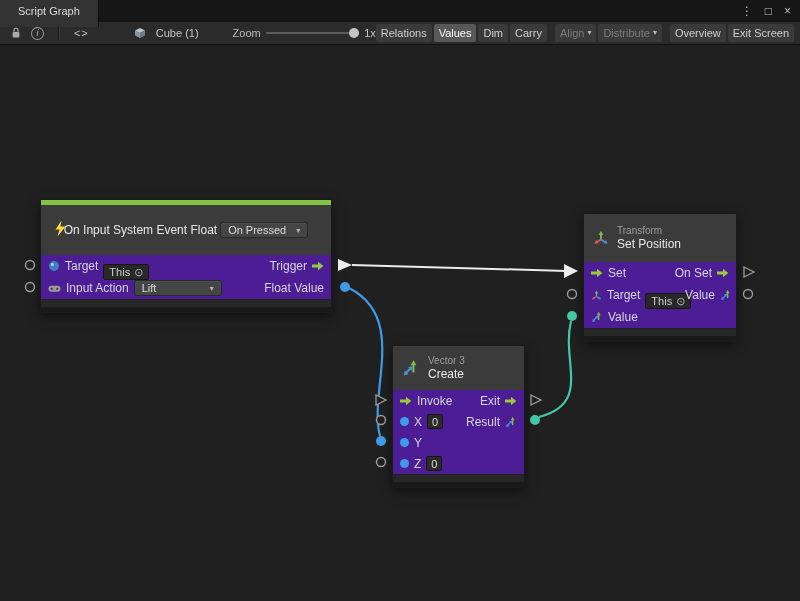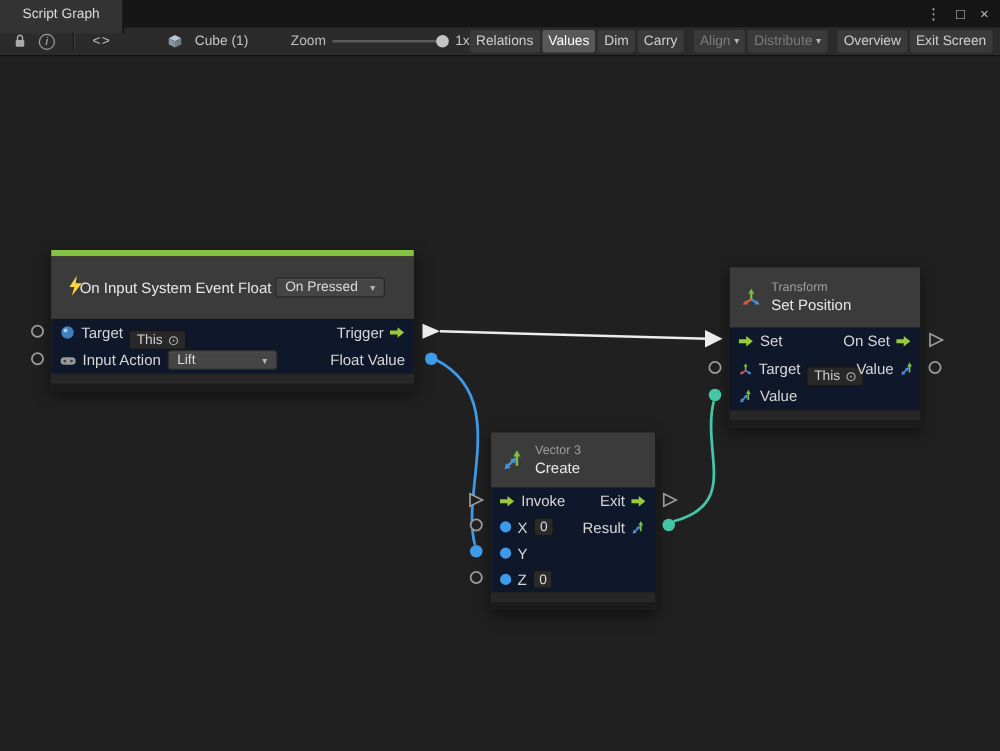--- a/index.html
+++ b/index.html
@@ -55,21 +55,21 @@
   
   .node { position: absolute; font-size: 12px; color: #d6d6d6; box-shadow: 0 4px 10px rgba(0,0,0,.5); border: 1px solid #1b1b1b; background: #2f2f2f; }
   .node-accent { height: 5px; background: #84c341; }
   .node-header { background: #3b3b3b; display: flex; align-items: center; padding: 0 9px; gap: 8px; }
   .node-header.centered { position: relative; justify-content: center; }
   .abs-icon { position: absolute; left: 12px; top: 50%; transform: translateY(-50%); }
   .hstack { display: flex; flex-direction: column; line-height: 1.3; }
   .node-type { font-size: 10px; color: #9d9d9d; }
   .node-title { font-size: 12px; color: #e8e8e8; }
   .header-center { display: flex; flex-direction: row; align-items: center; gap: 3px; }
-  .node-body { background: #0f172a; }
+  .node-body { background: #4c1d95; }
   .row { display: flex; align-items: center; justify-content: space-between; padding: 0 7px; }
   .cell { display: flex; align-items: center; gap: 5px; min-width: 0; }
   .node-footer { height: 13px; background: #272727; border-top: 1px solid #232323; position: relative; }
   .node-footer::after { content: ''; position: absolute; left: 0; right: 0; bottom: 0; height: 5px; background: #1a1a1a; }
 
   #node-event { left: 40px; top: 199px; width: 292px; }
   #node-event .node-header { height: 50px; }
   #node-event .row { height: 22px; }
 
   #node-vector { left: 392px; top: 345px; width: 133px; }

